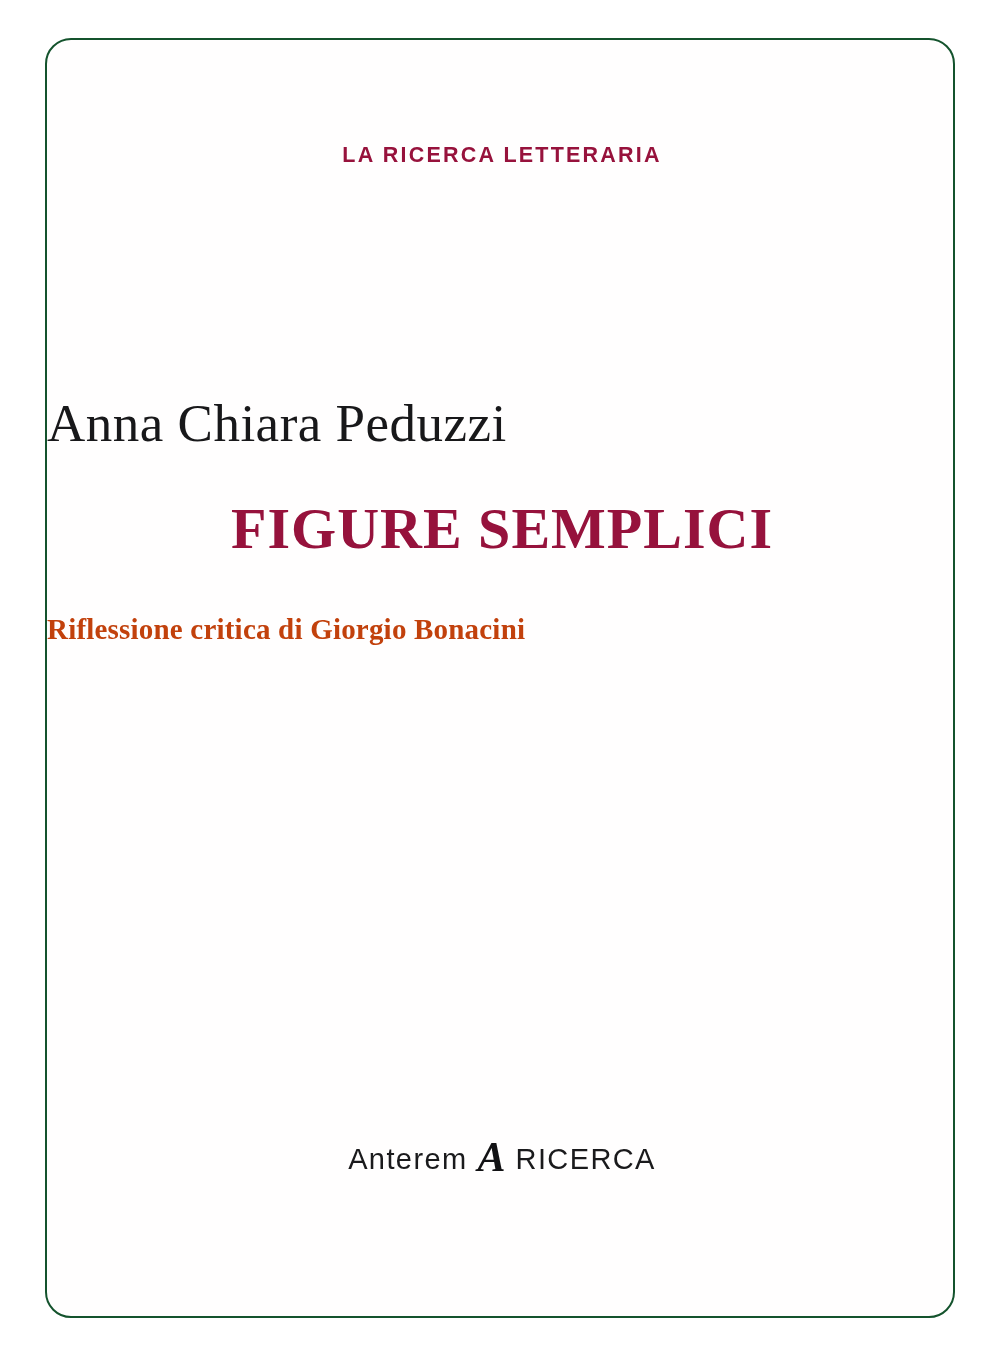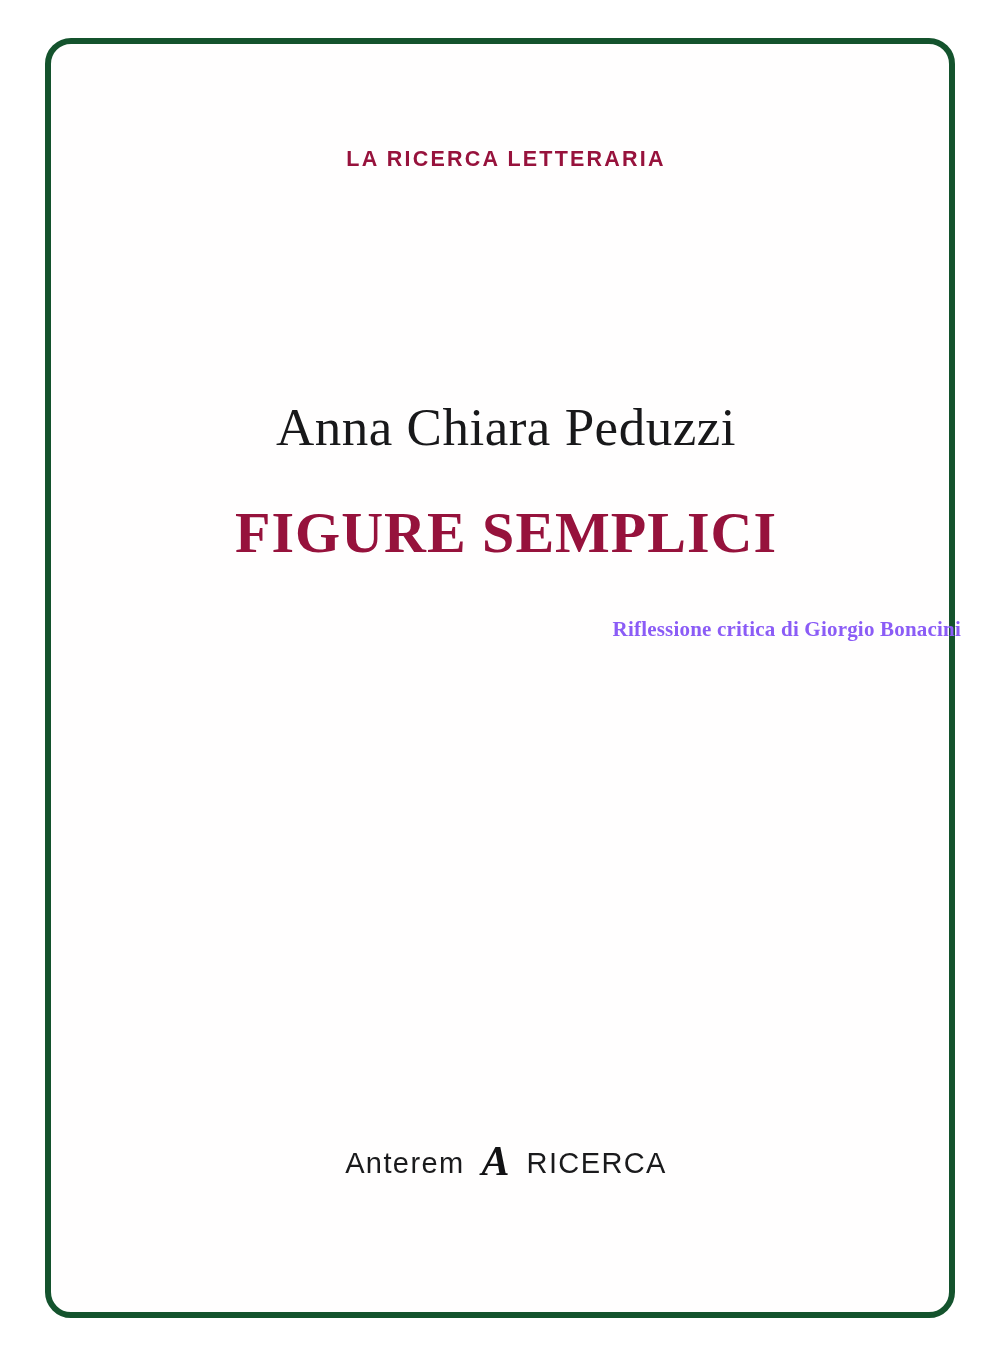--- a/index.html
+++ b/index.html
@@ -22,21 +22,21 @@
     box-sizing: border-box;
   }
 
   
   .cover-frame {
     position: absolute;
     left: 45px;
     top: 38px;
     width: 910px;
     height: 1280px;
-    border: 6px solid #14532d;
+    border: 2px solid #14532d;
     border-radius: 26px;
     box-sizing: border-box;
     background: #fffefe;
     padding-left: 8px;
   }
 
   .inner {
     position: absolute;
     left: 0;
     top: 0;
@@ -56,21 +56,21 @@
     letter-spacing: 2.2px;
     font-weight: 600;
     color: #97123c;
   }
 
   .author {
     position: absolute;
     top: 353px;
     left: 0;
     width: 910px;
-    text-align: center;
+    text-align: left;
     font-family: "Liberation Serif", serif;
     font-size: 53px;
     font-weight: 400;
     color: #18181a;
     letter-spacing: 0.5px;
   }
 
   .title {
     position: absolute;
     top: 455px;
@@ -82,41 +82,41 @@
     font-weight: 700;
     color: #96123c;
     letter-spacing: 1px;
   }
 
   .subtitle {
     position: absolute;
     top: 573px;
     left: 0;
     width: 910px;
-    text-align: right;
+    text-align: left;
     font-family: "Liberation Serif", serif;
-    font-size: 21px;
+    font-size: 29px;
     font-weight: 600;
-    color: #8b5cf6;
+    color: #c2410c;
     letter-spacing: 0.2px;
   }
 
   .publisher-block {
     position: absolute;
     left: 0;
     top: 1095px;
     width: 910px;
     text-align: center;
   }
 
   .publisher-row {
     display: flex;
     align-items: center;
     justify-content: center;
-    gap: 7px;
+    gap: 0px;
     height: 48px;
   }
 
   .publisher-left,
   .publisher-right {
     font-family: "Liberation Sans", sans-serif;
     font-size: 29px;
     letter-spacing: 1.4px;
     color: #1a1a1c;
     font-weight: 400;

